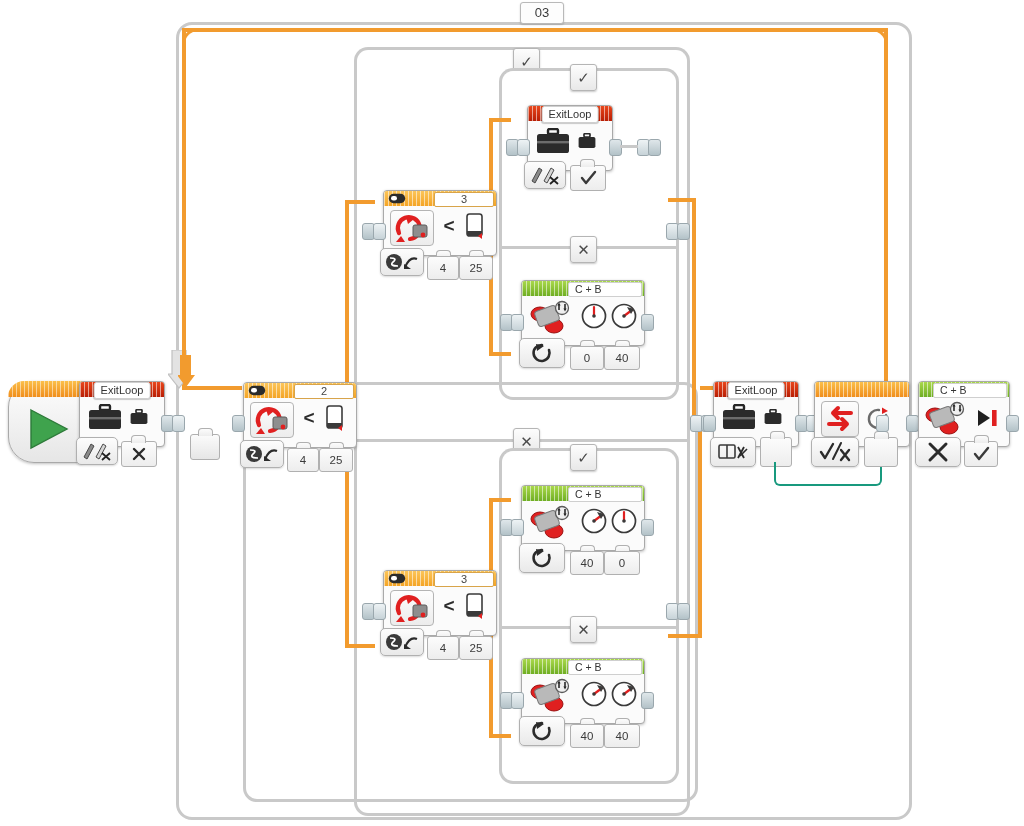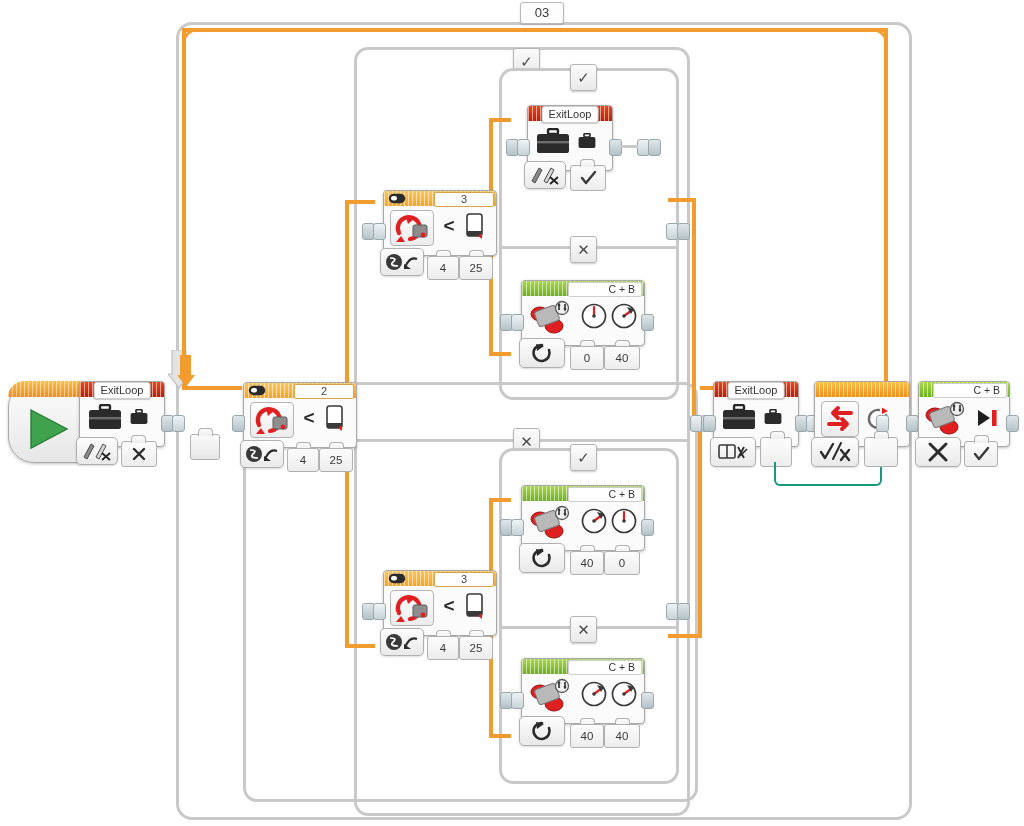--- a/index.html
+++ b/index.html
@@ -32,21 +32,21 @@
   .bhdr{position:absolute;left:0;top:0;right:0;height:15px;border-radius:3px 3px 0 0;overflow:hidden;}
   .bhdr .ribs{position:absolute;left:0;top:0;bottom:0;right:0;
      background-image:repeating-linear-gradient(90deg,rgba(255,255,255,.55) 0 1px,rgba(0,0,0,0) 1px 4px);}
   .hdr-orange{background:linear-gradient(#FBBF4A,#F08E1C);}
   .hdr-green{background:linear-gradient(#A9D84B,#6FAE23);}
   .hdr-red{background:linear-gradient(#E8461B,#B81E05);}
   .hdr-gold{background:linear-gradient(#FBC55A,#F4A425);}
 
   .hdr-name{position:absolute;right:2px;top:1px;height:13px;line-height:13px;padding:0 6px;
        background:#ffffff;border:1px solid #cfcfcf;border-radius:2px;font-size:10.5px;color:#333;}
-  .hdr-name.wide{min-width:60px;text-align:right;}
+  .hdr-name.wide{min-width:60px;text-align:left;}
   .hdr-name.varname{right:auto;left:50%;transform:translateX(-50%);top:0px;height:15px;line-height:14px;
        font-size:11px;border-radius:3px;box-shadow:0 1px 1px rgba(0,0,0,.2);}
   .hdr-val{position:absolute;right:2px;top:1px;height:13px;line-height:12px;width:58px;
        background:#ffffff;border:1px solid #d8a44a;border-radius:2px;font-size:11px;color:#444;text-align:center;}
 
   .bbody{position:absolute;left:0;top:15px;right:0;bottom:0;}
 
   
   .ibox{position:absolute;box-sizing:border-box;background:linear-gradient(#fdfdfd,#ececec);
         border:1px solid #b4b4b4;border-radius:4px;display:flex;align-items:center;justify-content:center;}

